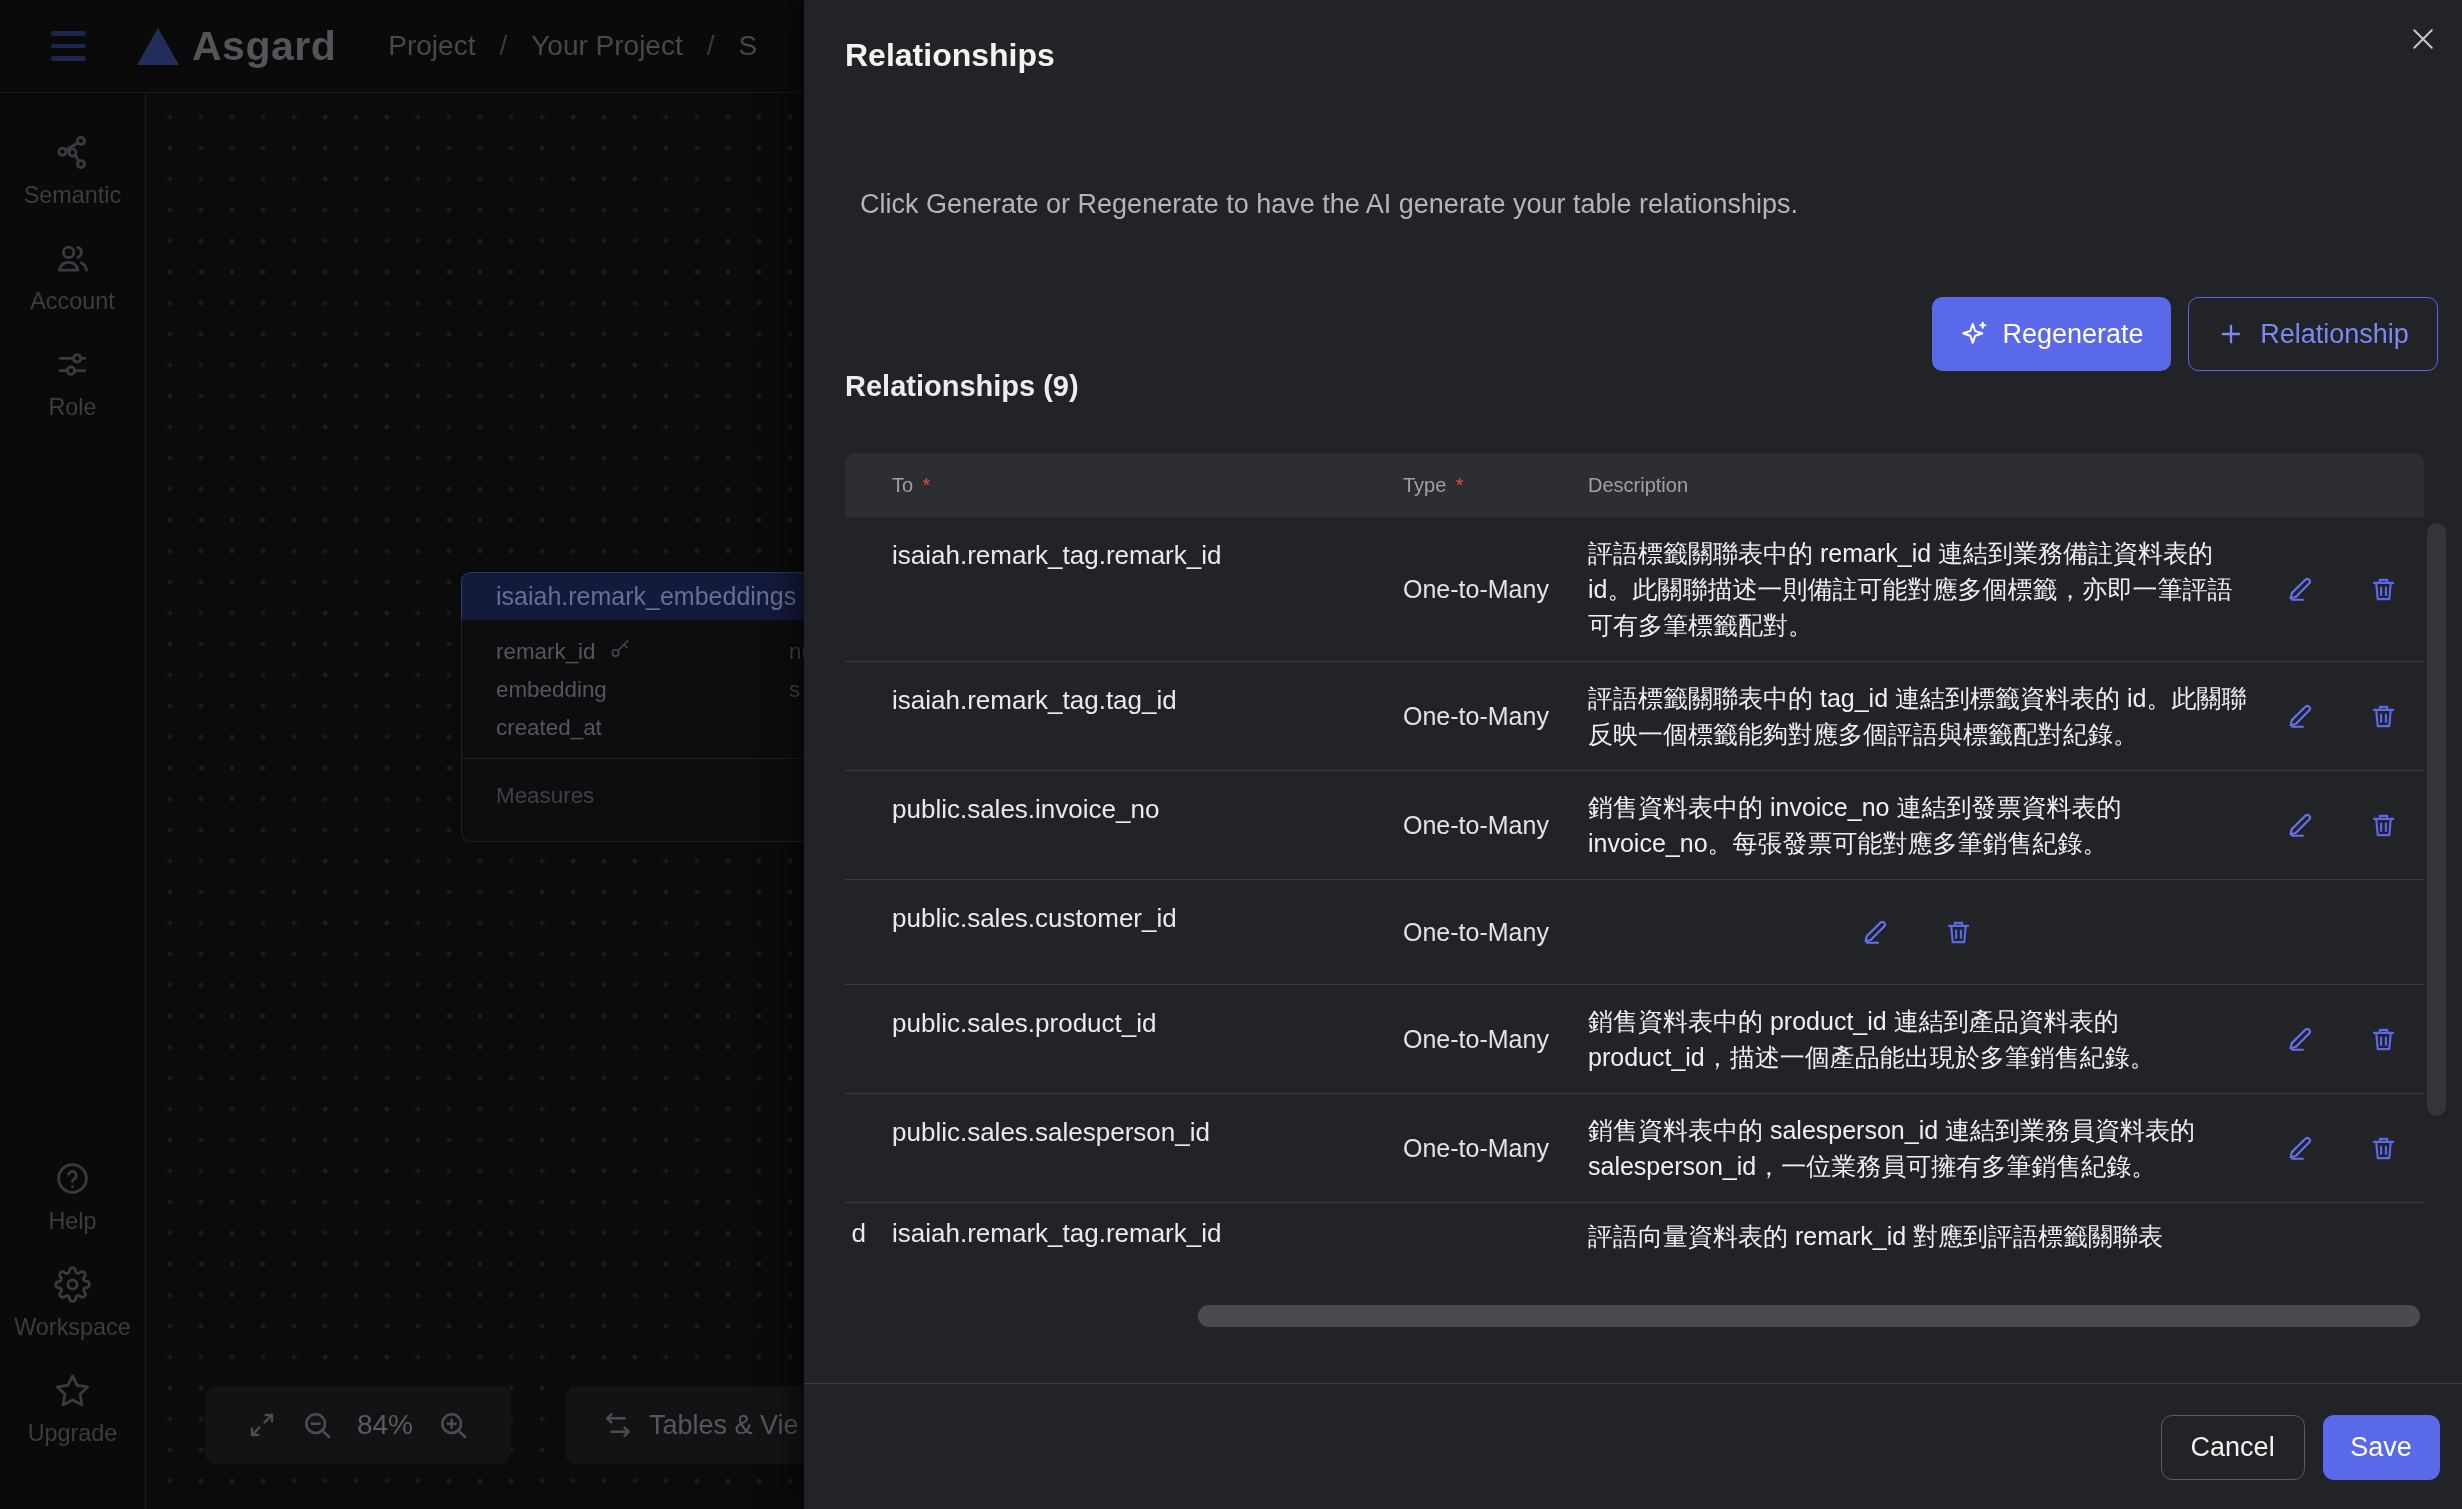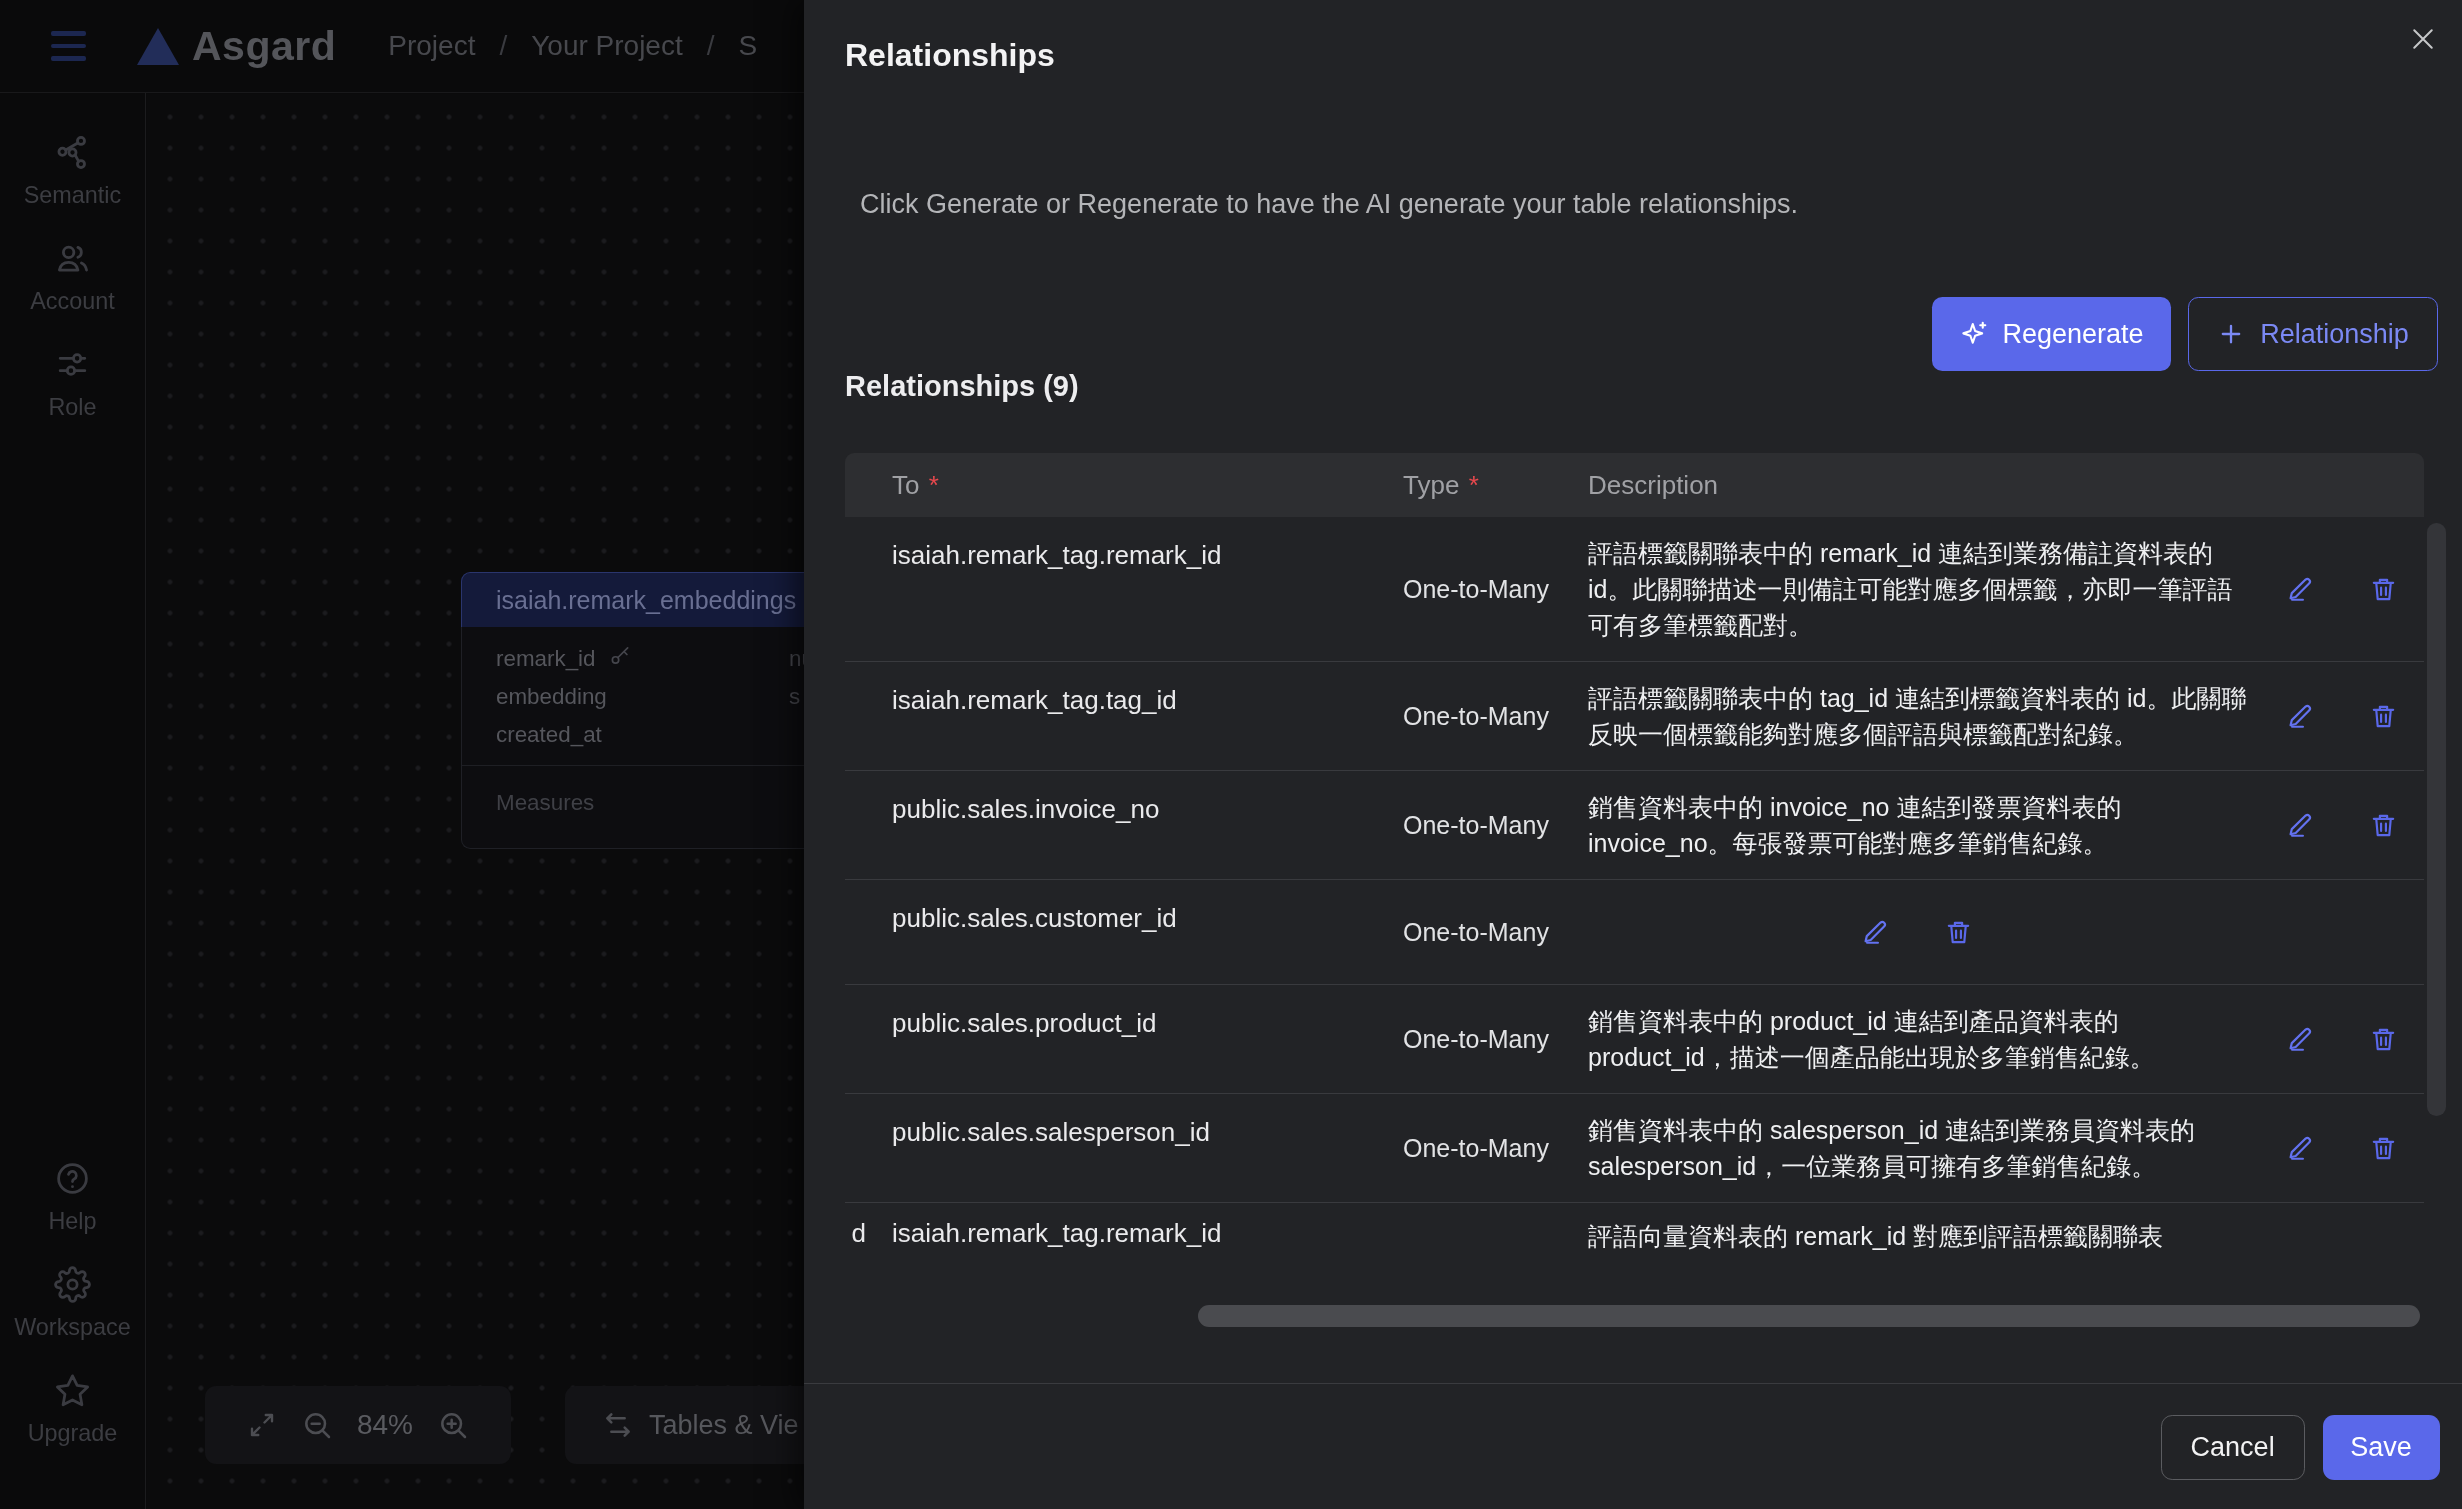--- a/index.html
+++ b/index.html
@@ -20,21 +20,21 @@
   
   .sidebar{position:absolute;top:93px;left:0;bottom:0;width:146px;background:#0a0a0b;border-right:0.9px solid #1c1c1e;display:flex;flex-direction:column;justify-content:space-between;padding:41px 0 32px 0;}
   .side-group{display:flex;flex-direction:column;}
   .side-item{display:flex;flex-direction:column;align-items:center;gap:7.5px;height:106px;cursor:pointer;}
   .side-icon svg{width:37px;height:37px;stroke:#3a3b41;fill:none;stroke-width:1.8;stroke-linecap:round;stroke-linejoin:round;}
   .side-label{font-size:23.4px;color:#3c3d42;}
   
   .canvas{position:absolute;top:94px;left:147px;right:0;bottom:0;background-color:#0b0b0c;
     background-image:radial-gradient(circle,#1c1c1f 2.2px,transparent 2.3px);background-size:31px 31px;background-position:7.5px 7.5px;}
   .node{position:absolute;left:314px;top:478px;width:486px;}
-  .node-header{height:55px;background:#141a3a;border:1.9px solid #2a356d;border-bottom:none;border-radius:9.3px 9.3px 0 0;display:flex;align-items:center;padding-left:34px;font-size:25px;color:#696f92;}
+  .node-header{height:48px;background:#141a3a;border:1.9px solid #2a356d;border-bottom:none;border-radius:9.3px 9.3px 0 0;display:flex;align-items:center;padding-left:34px;font-size:25px;color:#696f92;}
   .node-body{background:#0d0d10;border:1.9px solid #1f2026;border-top:none;border-radius:0 0 9.3px 9.3px;padding-top:13px;}
   .node-field{position:relative;height:38px;display:flex;align-items:center;padding-left:34px;font-size:22.4px;color:#55565c;}
   .node-field .key-icon{margin-left:13px;}
   .node-field .key-icon svg{width:22.4px;height:22.4px;stroke:#45464d;fill:none;stroke-width:1.8;stroke-linecap:round;}
   .nf-type{position:absolute;left:327px;color:#44454b;}
   .node-divider{margin-top:11.2px;border-top:0.9px solid #1e1f24;}
   .node-section{padding:24px 0 32px 34px;font-size:22.4px;color:#3f4046;}
   
   .cv-toolbar{position:absolute;height:78px;background:#131316;border-radius:11.2px;display:flex;align-items:center;}
   .cv-toolbar svg{stroke:#4c4d52;fill:none;stroke-width:1.9;stroke-linecap:round;stroke-linejoin:round;}
@@ -50,21 +50,21 @@
   .drawer-close svg{width:30px;height:30px;stroke:#c6c7c9;stroke-width:1.6;stroke-linecap:round;}
   .drawer-desc{position:absolute;left:56px;top:189px;font-size:27px;color:#b4b5b8;}
   .btn{display:flex;align-items:center;justify-content:center;cursor:pointer;font-family:inherit;}
   .btn-regenerate{position:absolute;left:1128px;top:297px;width:239px;height:74px;border:none;border-radius:10.3px;background:#5a68ea;color:#fff;font-size:27px;gap:13px;}
   .btn-regenerate svg{width:30px;height:30px;stroke:#fff;fill:none;stroke-width:1.7;stroke-linecap:round;stroke-linejoin:round;}
   .btn-add-rel{position:absolute;left:1384px;top:297px;width:250px;height:74px;background:transparent;border:1.9px solid #5a68ea;border-radius:10.3px;color:#7b89f4;font-size:27px;gap:15px;}
   .btn-add-rel svg{width:28px;height:28px;stroke:#7b89f4;fill:none;stroke-width:2;stroke-linecap:round;}
   .section-title{position:absolute;left:41px;top:370px;font-size:29px;font-weight:bold;color:#ededef;}
   
   .rel-table{position:absolute;left:41px;top:453px;width:1579px;height:889px;overflow:hidden;}
-  .thead{display:grid;grid-template-columns:546px 183px 686px 1fr;height:64px;background:#2d2e31;border-radius:9.3px 9.3px 0 0;align-items:center;font-size:26px;color:#a0a1a5;}
+  .thead{display:grid;grid-template-columns:546px 183px 686px 1fr;height:64px;background:#2d2e31;border-radius:9.3px 9.3px 0 0;align-items:center;font-size:20px;color:#a0a1a5;}
   .th{display:flex;gap:9.3px;}
   .th-0{padding-left:47px;} .th-1{padding-left:12px;} .th-2{padding-left:14px;}
   .th .star{color:#e5484d;}
   .trow{display:grid;grid-template-columns:546px 183px 686px 1fr;border-bottom:0.9px solid #393a3e;position:relative;min-height:105px;}
   .cell-to{padding:23.4px 0 0 47px;font-size:26px;color:#eaeaec;}
   .cell-type{display:flex;align-items:center;padding-left:12px;font-size:25px;color:#e2e3e5;}
   .cell-desc{padding:18px 13px 18px 14px;font-size:25px;line-height:36px;color:#eff0f2;}
   .cell-actions{display:flex;align-items:center;justify-content:center;gap:54px;}
   .icon-btn{background:none;border:none;cursor:pointer;display:flex;}
   .icon-btn svg{width:29px;height:29px;fill:none;stroke-width:1.8;stroke-linecap:round;stroke-linejoin:round;}

